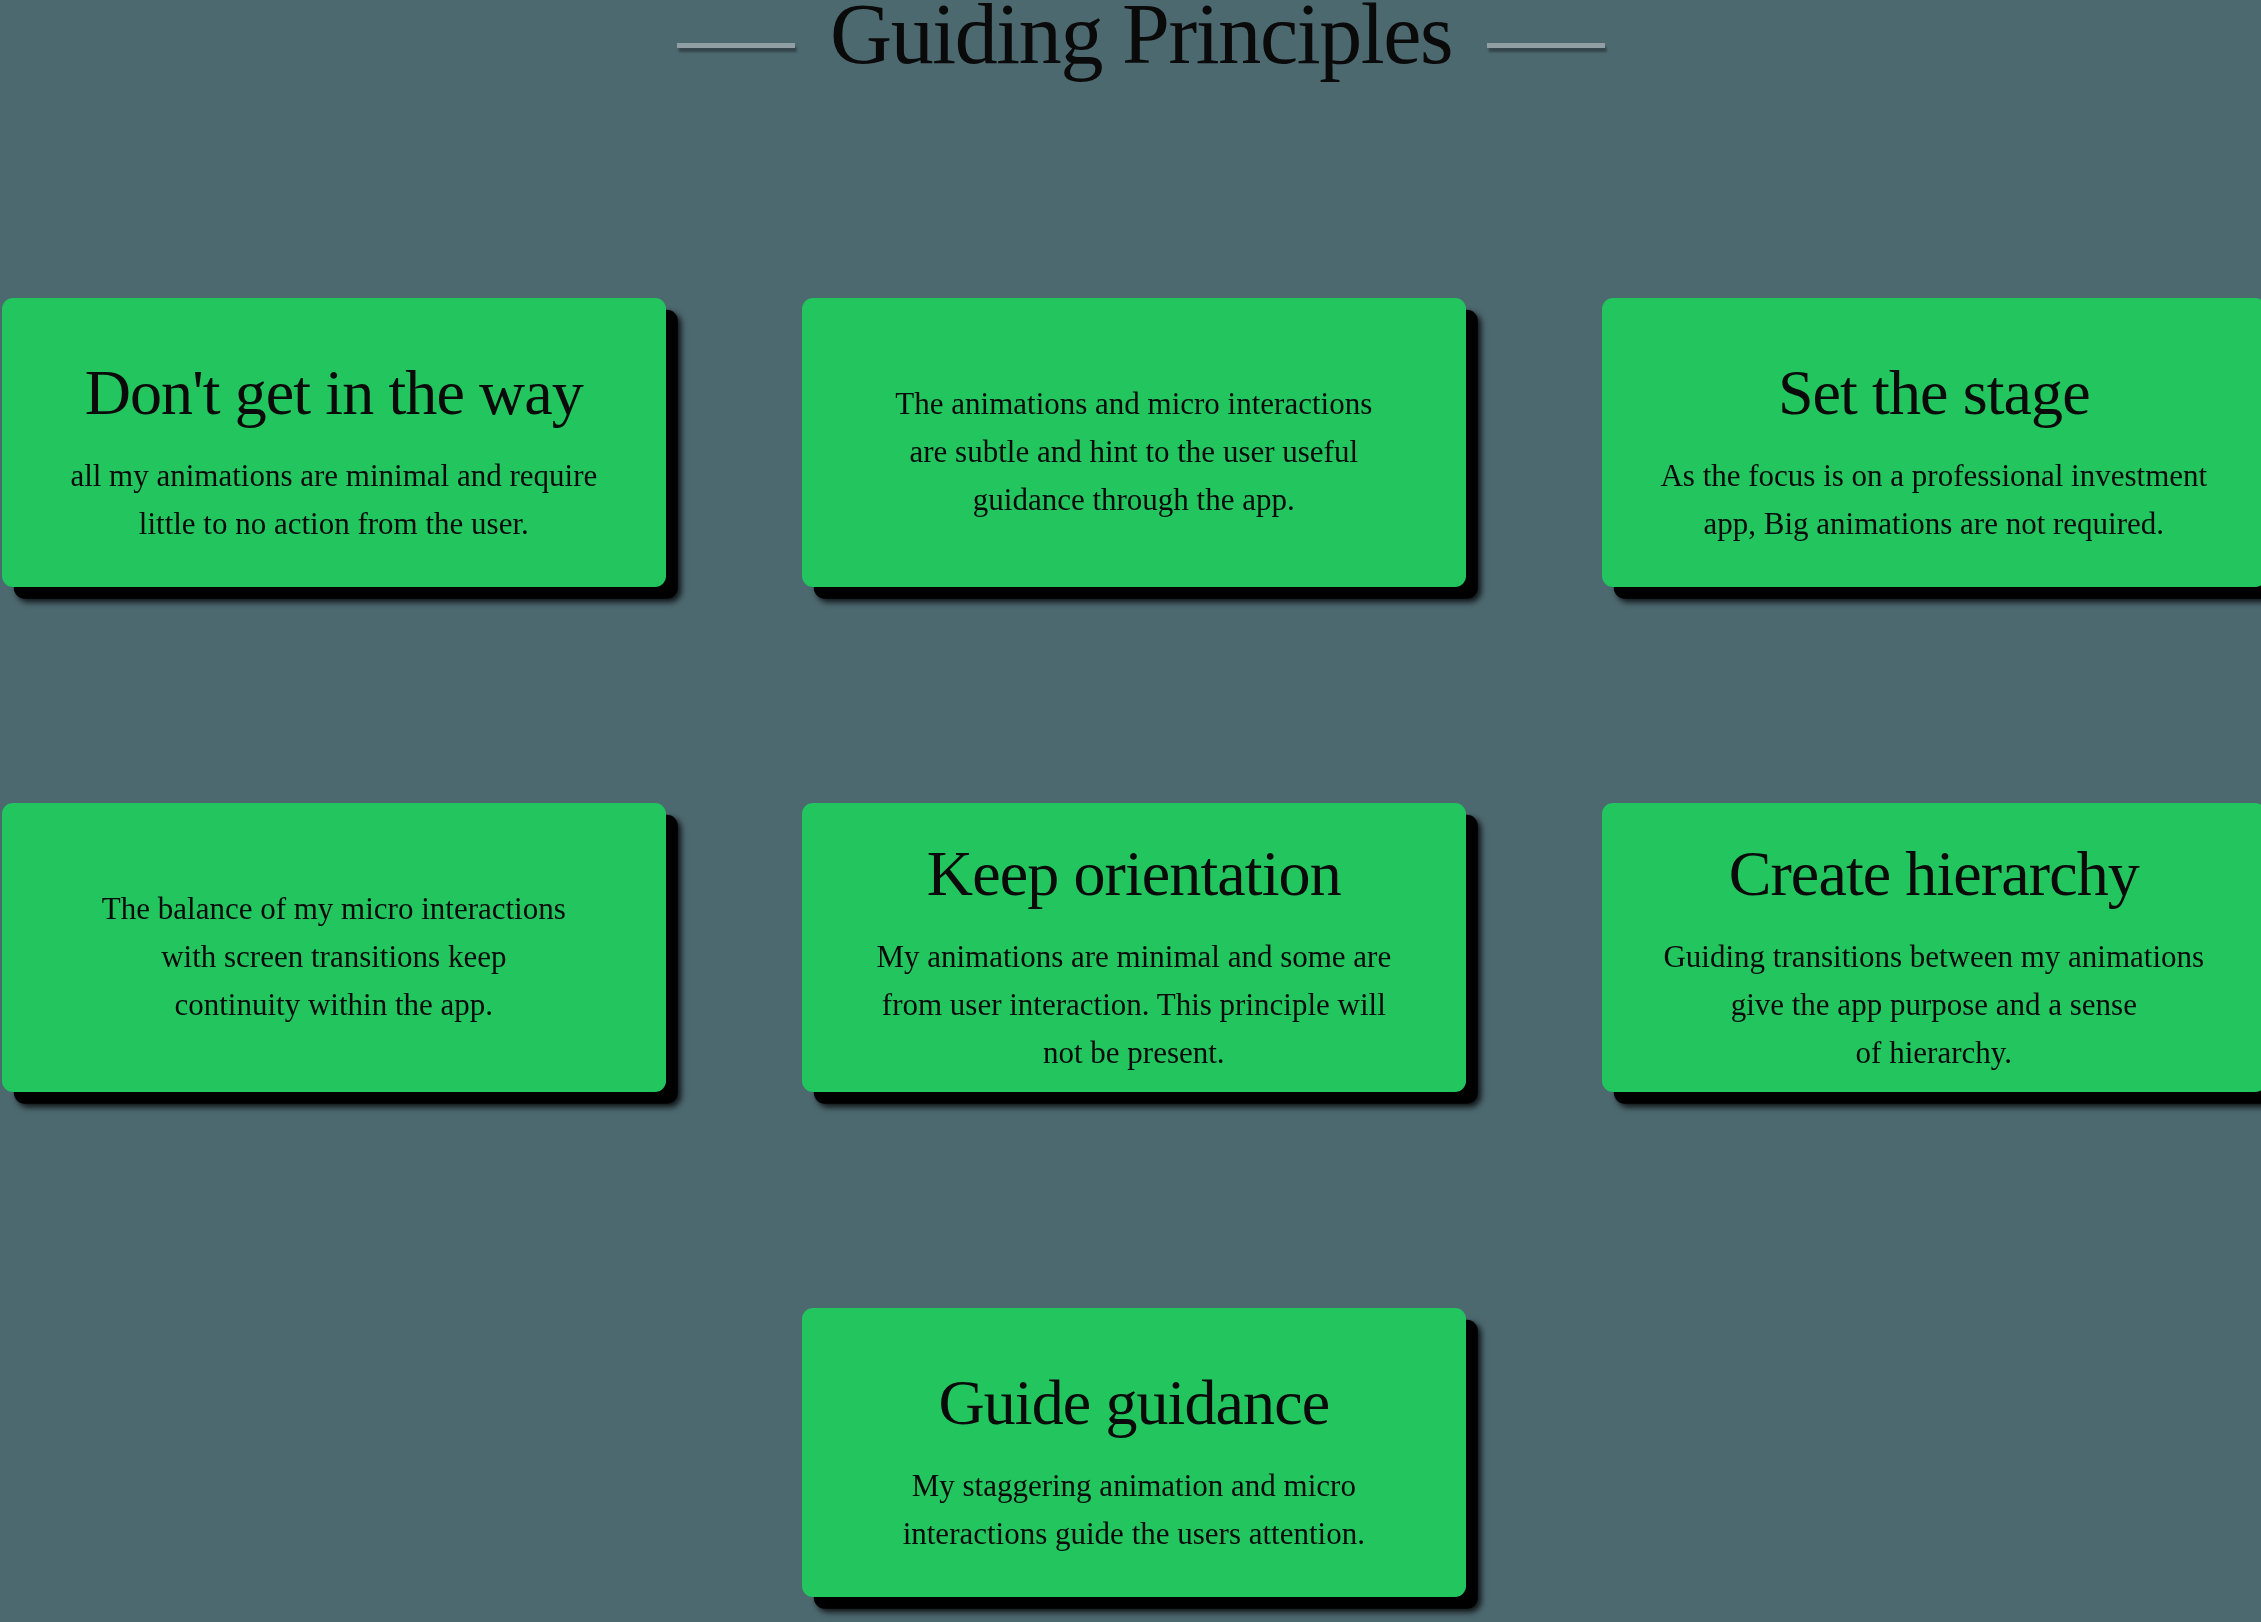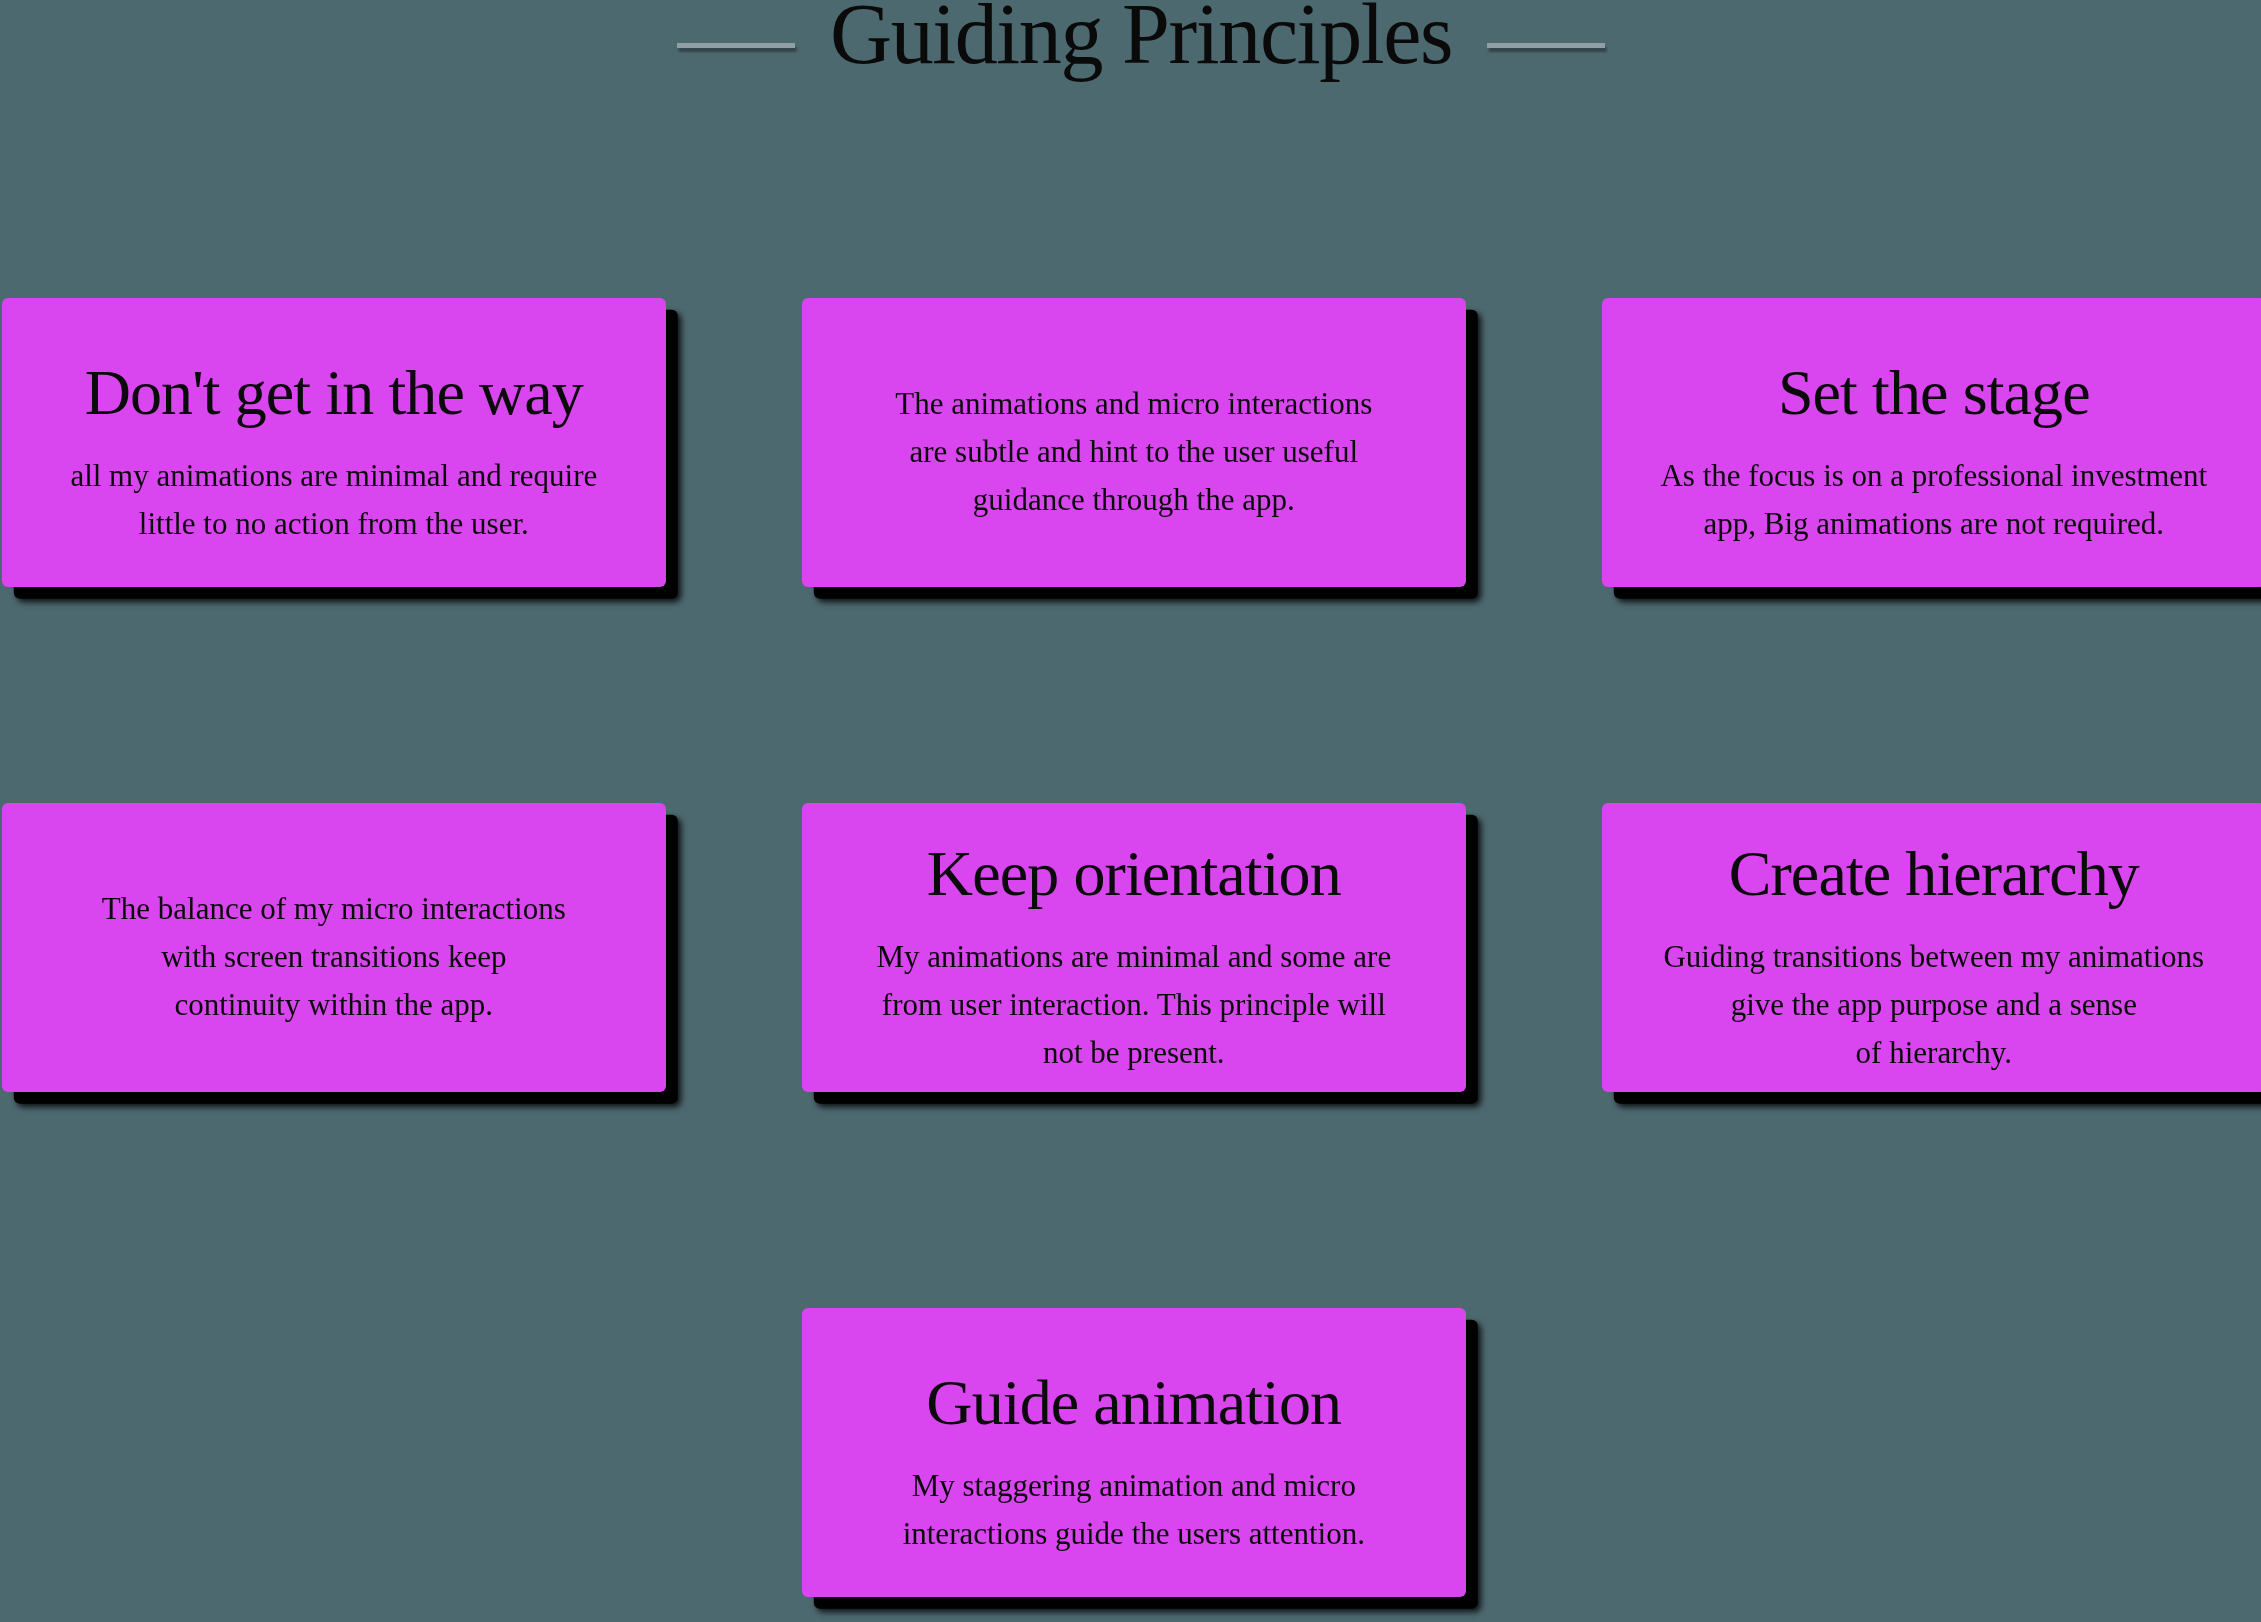--- a/index.html
+++ b/index.html
@@ -52,22 +52,22 @@
     display: grid;
     grid-template-columns: repeat(3, 664px);
     grid-template-rows: repeat(3, 289px);
     column-gap: 136px;
     row-gap: 216px;
   }
   .card {
     box-sizing: border-box;
     width: 664px;
     height: 289px;
-    background: #d946ef;
-    border-radius: 6px;
+    background: #22c55e;
+    border-radius: 11px;
     box-shadow: 11.8px 11.8px 0 #000, 15px 15px 6.8px rgba(0,0,0,0.85);
     display: flex;
     flex-direction: column;
     justify-content: center;
     align-items: center;
     text-align: center;
     padding: 18px 18px 0 18px;
   }
   .card-title {
     font-size: 64px;
@@ -131,19 +131,19 @@
   </section>
 
   <section class="card">
     <h2 class="card-title">Create hierarchy</h2>
     <p class="card-body">Guiding transitions between my animations
 give the app purpose and a sense
 of hierarchy.</p>
   </section>
 
   <section class="card card-last">
-    <h2 class="card-title">Guide animation</h2>
+    <h2 class="card-title">Guide guidance</h2>
     <p class="card-body">My staggering animation and micro
 interactions guide the users attention.</p>
   </section>
 
 </main>
 
 
 </body></html>

